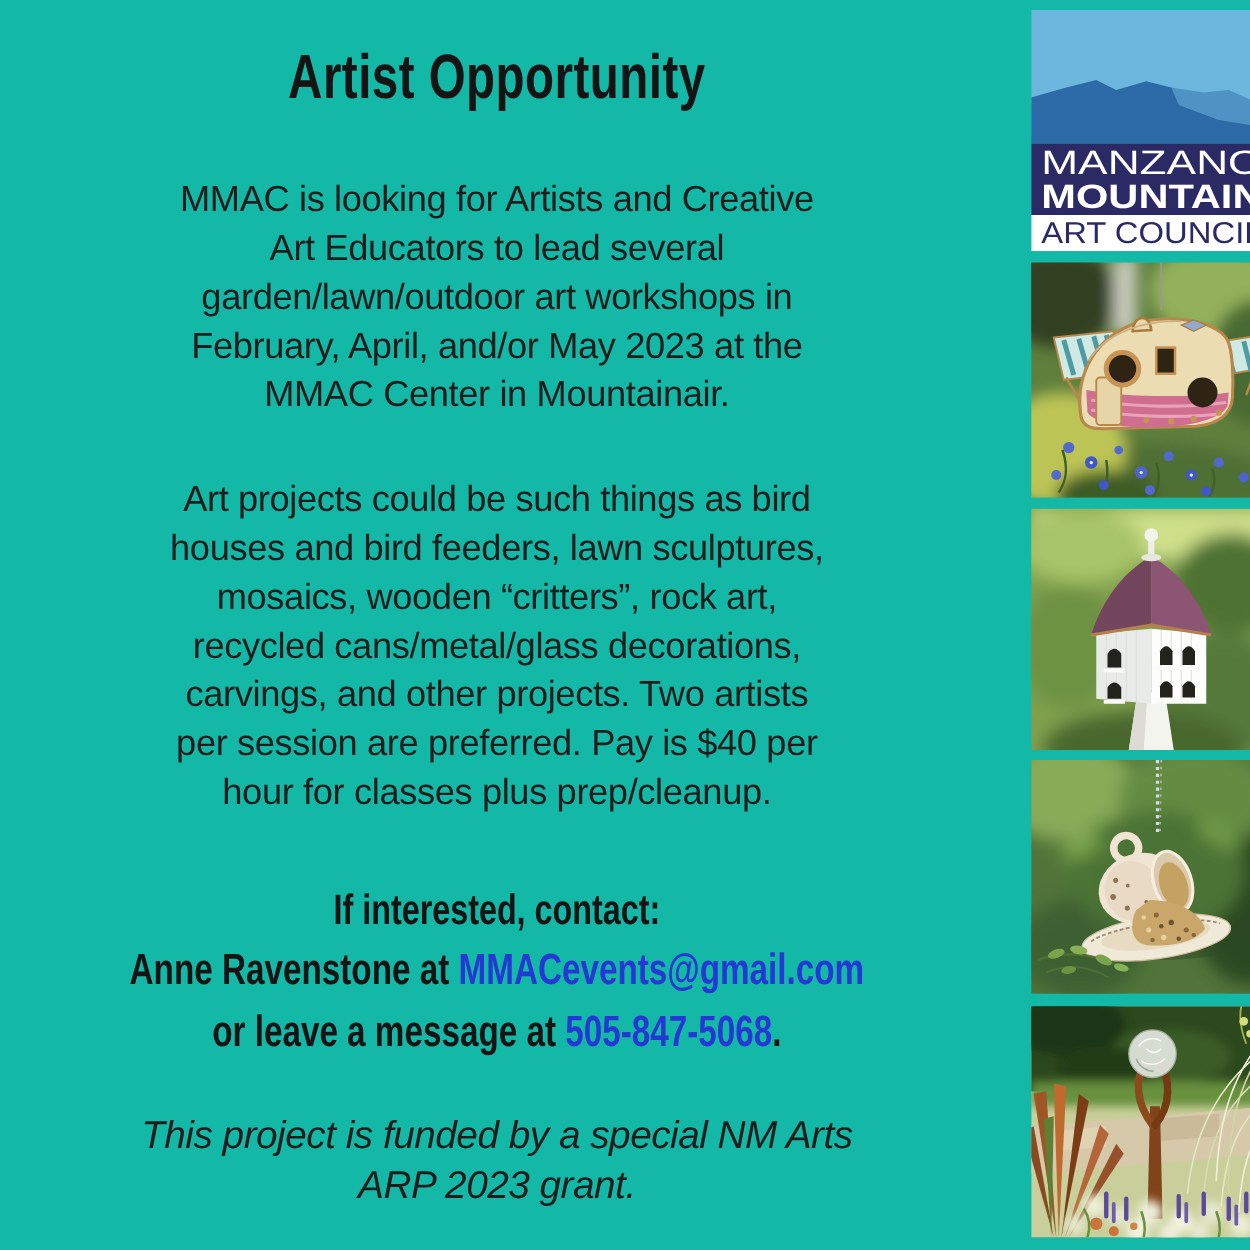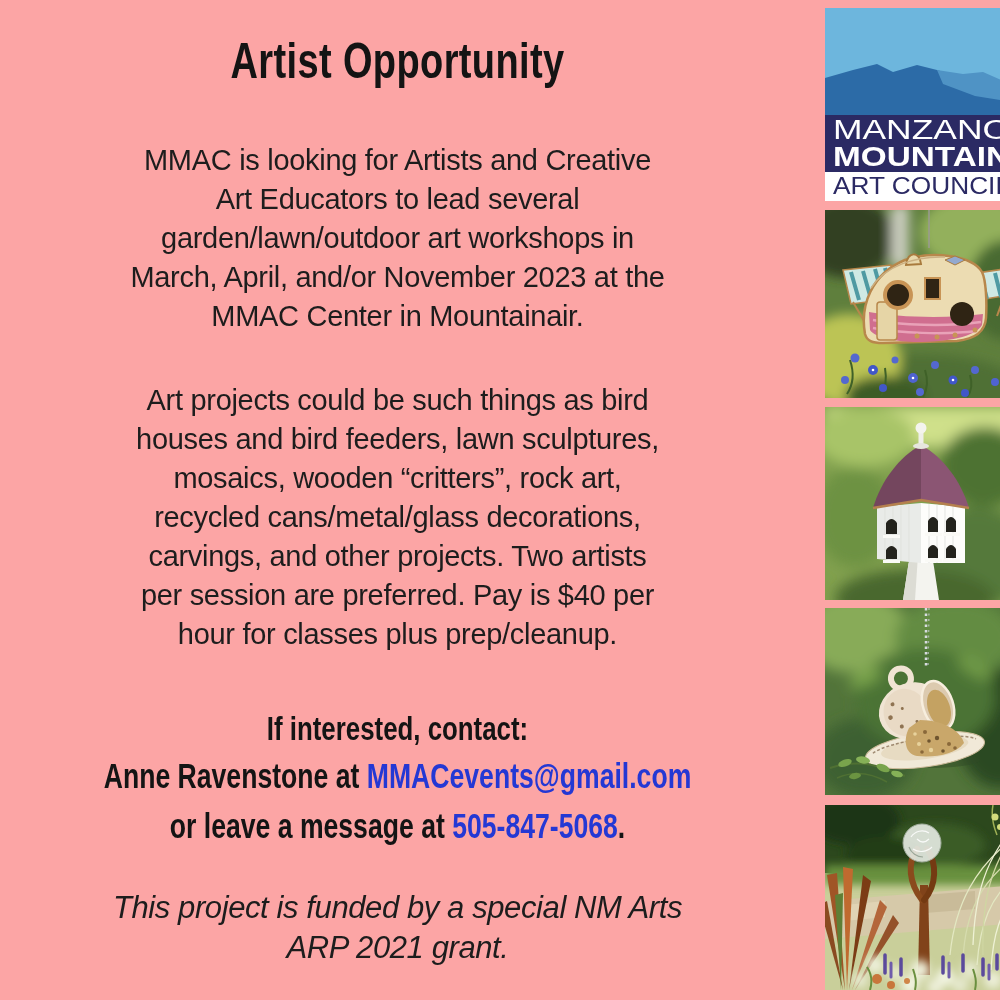--- a/index.html
+++ b/index.html
@@ -1,19 +1,19 @@
 <!DOCTYPE html>
 <html><head>
 <meta charset="utf-8">
 <style>
   html,body { margin:0; padding:0; }
   .flyer {
     position: relative;
     width: 1000px; height: 1000px;
-    background: #fca5a5;
+    background: #14b8a6;
     font-family: "Liberation Sans", sans-serif;
     color: #1c1c1c;
     overflow: hidden;
   }
   .col-text { position:absolute; left:0; top:0; width:795px; height:1000px; }
   .col-text > * { position:absolute; left:0; width:795px; margin:0; text-align:center; }
   .cond { transform: scaleX(0.76); transform-origin: 50% 50%; }
   .title {
     top: 34px;
     font-size: 50px; line-height: 54px;
@@ -54,39 +54,39 @@
 <body>
 
 <div class="flyer">
 
   <div class="col-text">
     <h1 class="title cond">Artist Opportunity</h1>
 
     <p class="body-par p1">MMAC is looking for Artists and Creative
 Art Educators to lead several
 garden/lawn/outdoor art workshops in
-March, April, and/or November 2023 at the
+February, April, and/or May 2023 at the
 MMAC Center in Mountainair.</p>
 
     <p class="body-par p2">Art projects could be such things as bird
 houses and bird feeders, lawn sculptures,
 mosaics, wooden “critters”, rock art,
 recycled cans/metal/glass decorations,
 carvings, and other projects. Two artists
 per session are preferred. Pay is $40 per
 hour for classes plus prep/cleanup.</p>
 
     <div class="c-head cond">If interested, contact:</div>
 
     <div class="c-line2 cond"><span>Anne Ravenstone at </span><span class="blue">MMACevents@gmail.com</span></div>
 
     <div class="c-line3 cond"><span>or leave a message at </span><span class="blue">505-847-5068</span><span>.</span></div>
 
     <p class="funding">This project is funded by a special NM Arts
-ARP 2021 grant.</p>
+ARP 2023 grant.</p>
   </div>
 
   <div class="col-media">
 
     <svg class="panel logo-panel" viewBox="0 0 193 193" width="193" height="193" role="img">
       <rect x="0" y="0" width="193" height="75" fill="#6db6dd"></rect>
       <path d="M0,70 L28,62 L52,56 L68,64 L92,57 L112,62 L138,70 L162,74 L193,78 L193,107 L0,107 Z" fill="#2c6ba7"></path>
       <path d="M112,62 L138,66 L158,64 L176,72 L193,76 L193,95 L150,88 L118,76 Z" fill="#4f93c5"></path>
       <rect x="0" y="107" width="193" height="57" fill="#2b2a64"></rect>
       <rect x="0" y="164" width="193" height="29" fill="#ffffff"></rect>

